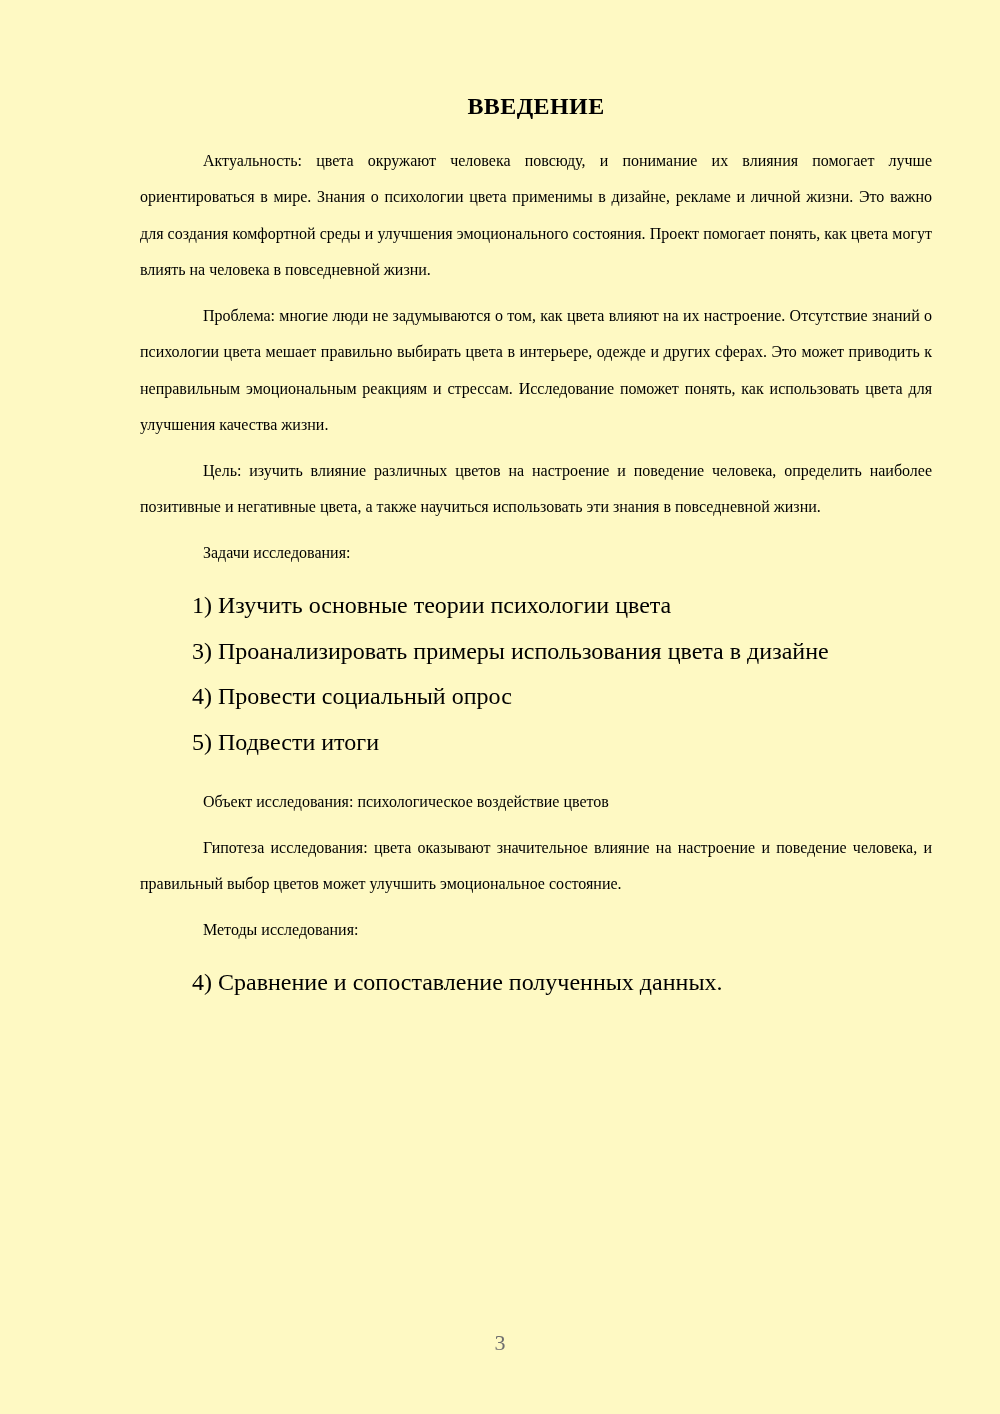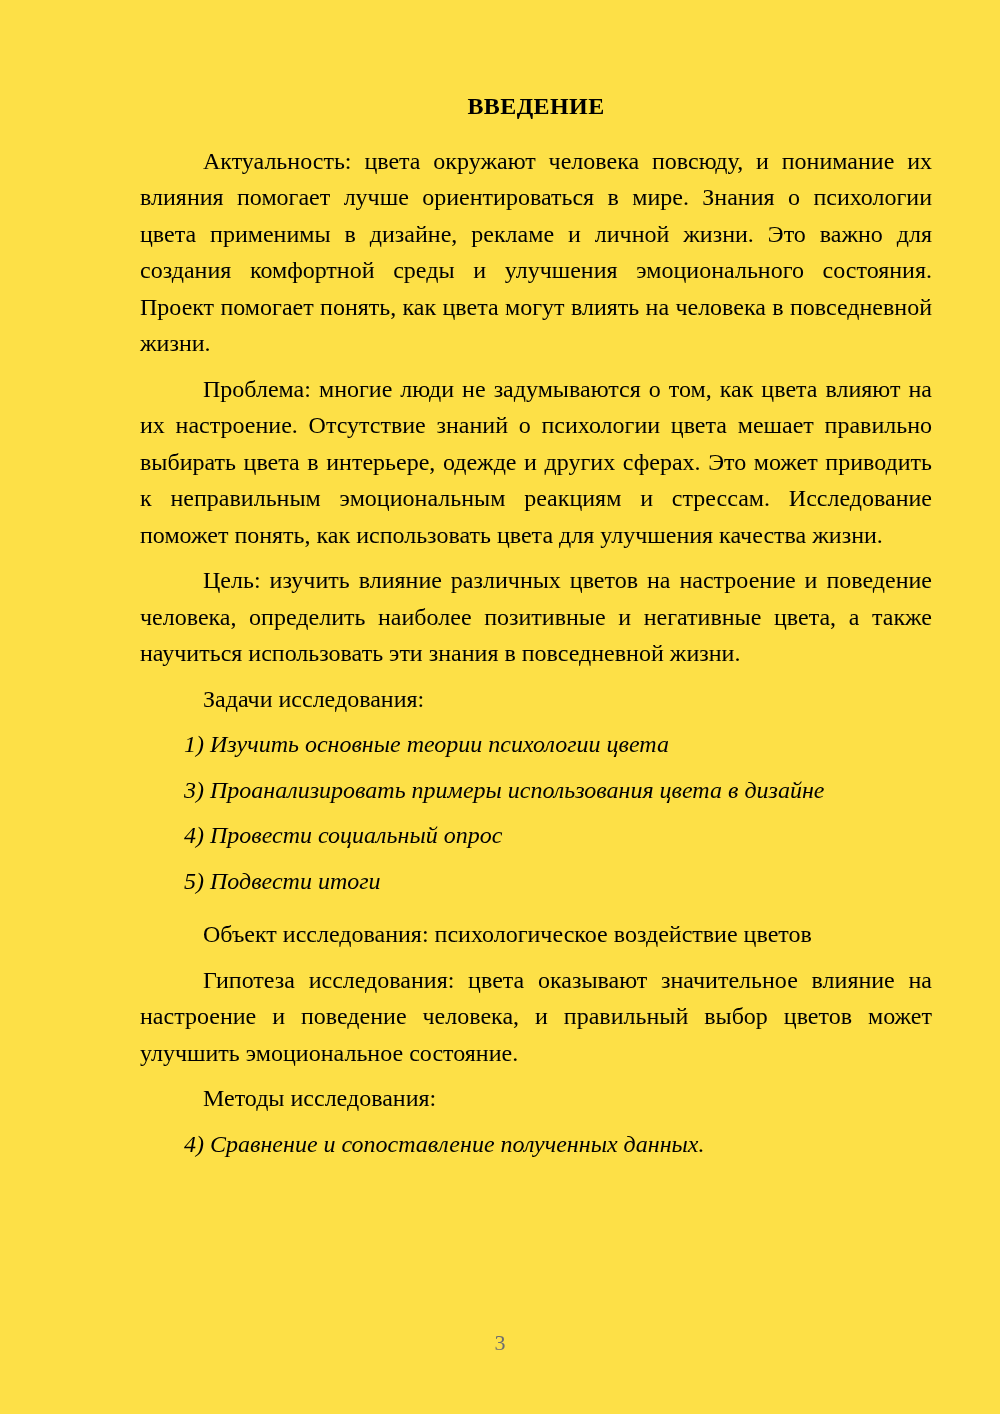--- a/index.html
+++ b/index.html
@@ -6,62 +6,61 @@
   html, body {
     margin: 0;
     padding: 0;
     background: #ffffff;
   }
   .page {
     position: relative;
     width: 1000px;
     height: 1414px;
     margin: 0 auto;
-    background: #fde047;
+    background: #fef9c3;
     box-sizing: border-box;
     font-family: "Liberation Serif", "DejaVu Serif", serif;
     color: #000000;
     overflow: hidden;
   }
   .content {
     position: absolute;
     left: 140px;
     top: 92px;
     width: 792px;
   }
   .doc-heading {
     font-size: 24px;
     font-weight: bold;
     text-align: center;
     letter-spacing: 0.4px;
     margin: 0 0 22px 0;
     line-height: 1.2;
   }
   .para {
-    font-size: 24px;
+    font-size: 16px;
     line-height: 36.5px;
     text-align: justify;
     text-justify: inter-word;
     text-indent: 63px;
     margin: 0 0 1px 0;
     hyphens: none;
   }
   
   .para.single {
     text-align: left;
     margin-bottom: 9px;
   }
   .para.lead {
     margin-bottom: 9px;
   }
   .list {
     list-style: none;
-    margin: 8px;
+    margin: 16px;
     padding: 0;
-    font-style: italic;
   }
   .list-item {
     font-size: 24px;
     line-height: 36.5px;
     text-align: left;
     padding-left: 36px;
     margin-bottom: 9px;
     white-space: nowrap;
   }
   .page-number {

